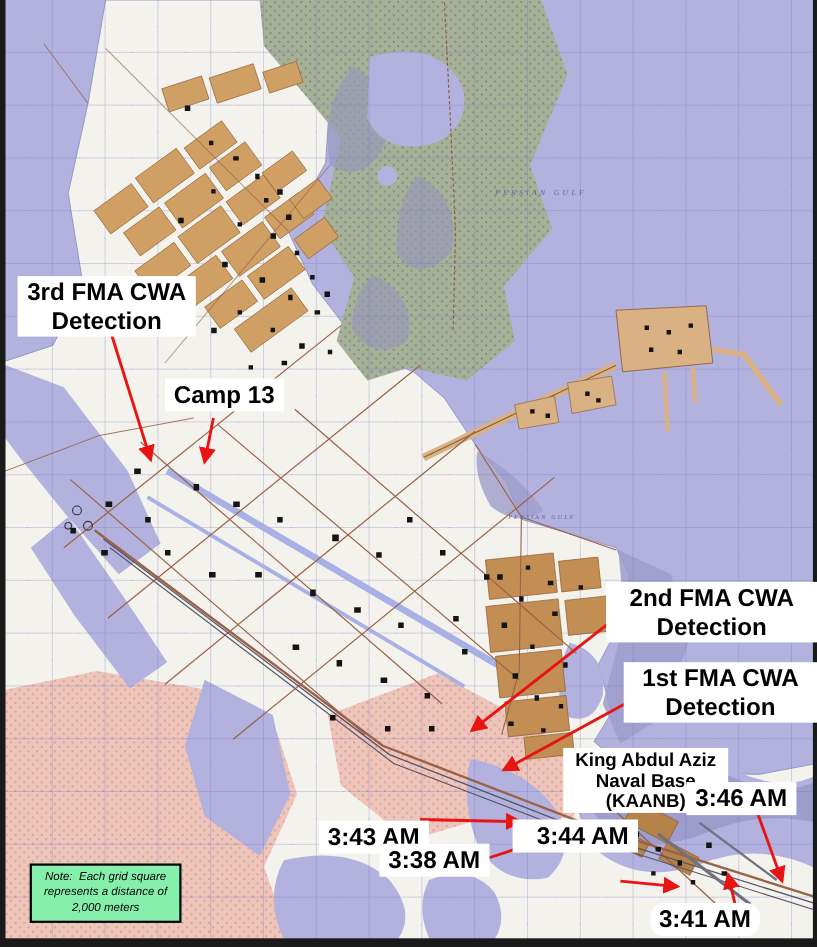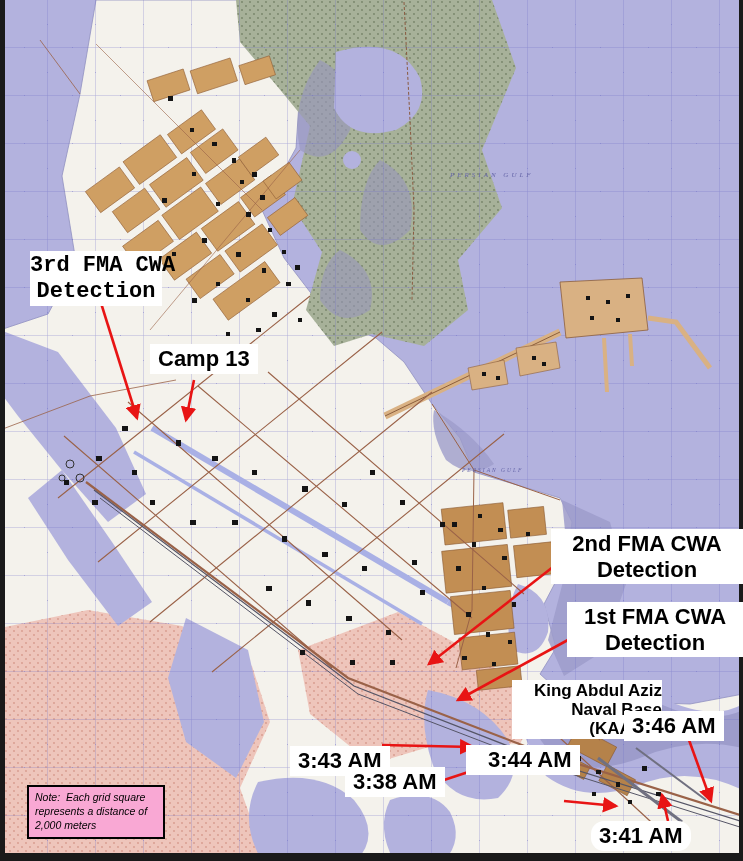--- a/index.html
+++ b/index.html
@@ -8,26 +8,26 @@
     background:#b3b2de;font-family:"Liberation Sans",sans-serif;
   }
   .map-svg,.arrow-svg{position:absolute;left:0;top:0;width:743px;height:861px;}
   .arrow-svg{pointer-events:none;}
   .anno{
     position:absolute;background:#ffffff;color:#000;font-weight:bold;
     text-align:center;line-height:1.16;white-space:nowrap;
   }
   .anno .ln{display:block;}
   .big{font-size:22px;padding:2px 0;}
-  .mid{font-size:17px;padding:1px 0;line-height:1.12;text-align:right;}
+  .mid{font-size:17px;padding:1px 0;line-height:1.12;}
   .time{font-size:22px;padding:2px 8px;}
   .note-box{
-    position:absolute;background:#f9a8d4;border:2px solid #000;color:#000;
+    position:absolute;background:#86efac;border:2px solid #000;color:#000;
     font-style:italic;font-weight:normal;font-size:10.5px;line-height:1.32;
-    padding:4px 6px;text-align:left;width:122px;
+    padding:4px 6px;text-align:center;width:122px;
   }
   .note-box .ln{display:block;white-space:pre-wrap;}
   .gulf{
     font-family:"Liberation Serif",serif;font-style:italic;
     fill:#6565a8;letter-spacing:3px;
   }
   .gulf2{
     font-family:"Liberation Serif",serif;font-style:italic;
     fill:#6565a8;letter-spacing:2px;
   }
@@ -212,21 +212,21 @@
       <line x1="567" y1="556" x2="429" y2="664" marker-end="url(#ah)"></line>
       <line x1="577" y1="635" x2="458" y2="700" marker-end="url(#ah)"></line>
       <line x1="382" y1="745" x2="473" y2="747" marker-end="url(#ah)"></line>
       <line x1="444" y1="780" x2="514" y2="757" marker-end="url(#ah)"></line>
       <line x1="564" y1="801" x2="616" y2="806" marker-end="url(#ah)"></line>
       <line x1="668" y1="821" x2="662" y2="795" marker-end="url(#ah)"></line>
       <line x1="689" y1="740" x2="711" y2="801" marker-end="url(#ah)"></line>
     </g>
   </svg>
 
-  <div class="anno big" style="left:30px;top:251px;width:132px;font-family:Liberation Mono, monospace;">
+  <div class="anno big" style="left:16px;top:251px;width:162px;">
     <span class="ln">3rd FMA CWA</span>
     <span class="ln">Detection</span>
   </div>
 
   <div class="anno time" style="left:150px;top:344px;text-align:right;">
     <span class="ln">Camp 13</span>
   </div>
 
   <div class="anno big" style="right:0px;top:529px;width:192px;">
     <span class="ln">2nd FMA CWA</span>

